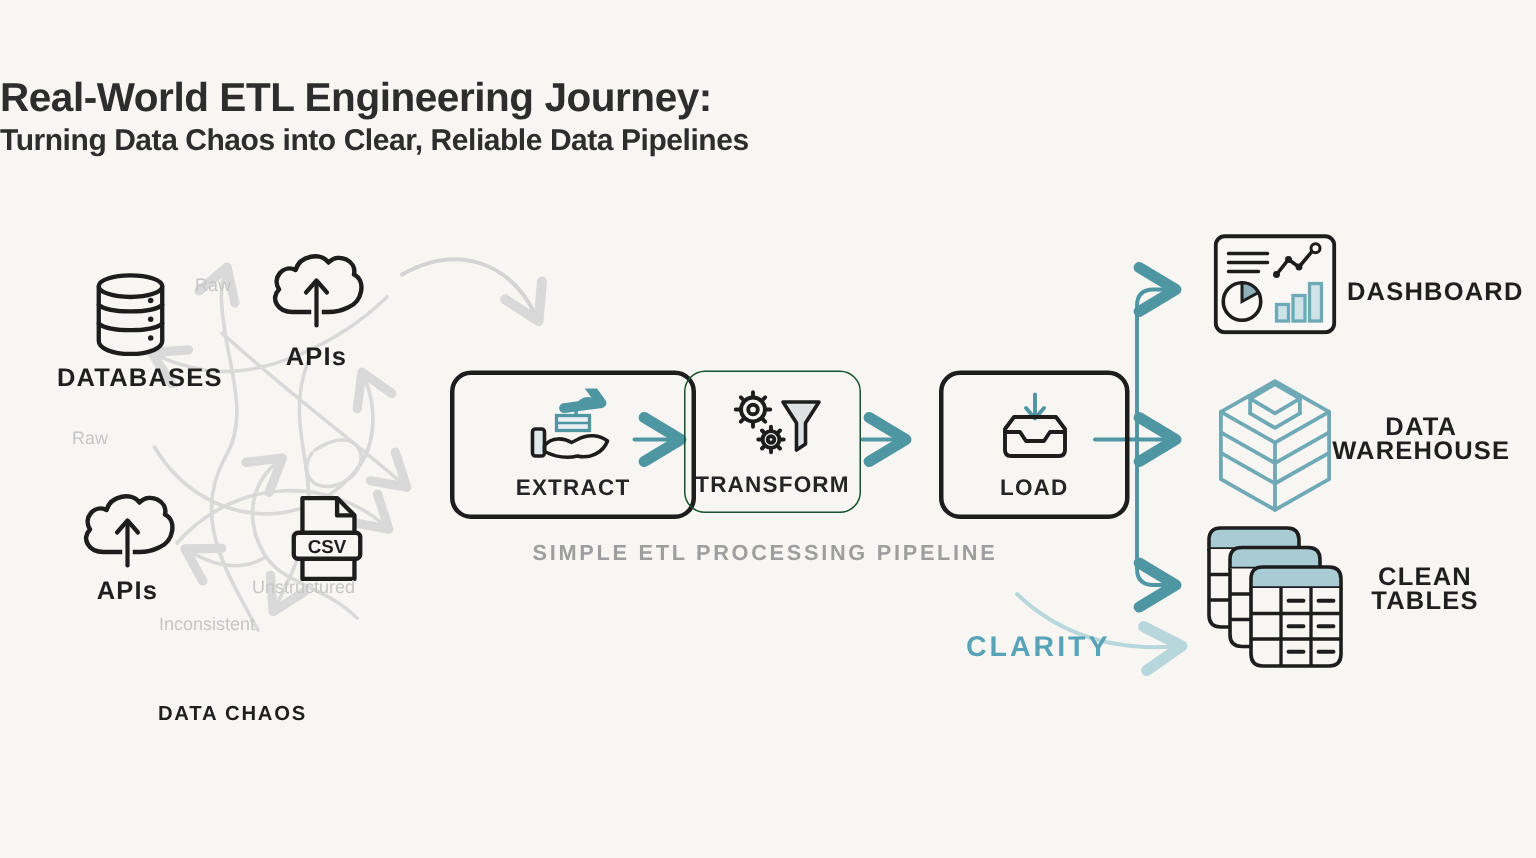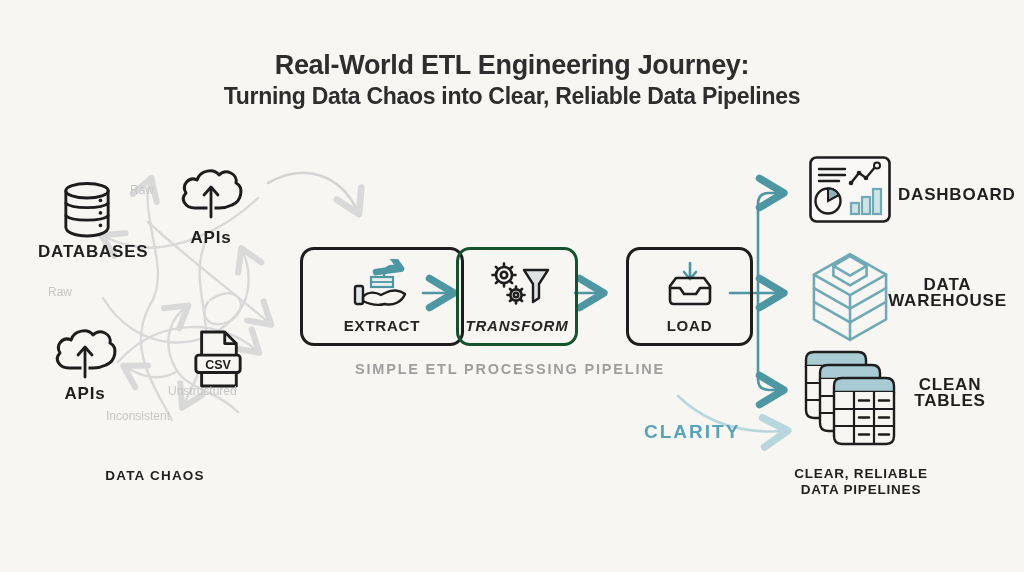--- a/index.html
+++ b/index.html
@@ -1,29 +1,29 @@
 <!DOCTYPE html>
 <html><head>
 <meta charset="utf-8">
 <style>
   html,body{margin:0;padding:0;background:#f7f6f3;}
   .canvas{position:relative;width:1024px;height:572px;background:#f7f6f3;overflow:hidden;
           font-family:"Liberation Sans", sans-serif;color:#222;}
   .abs{position:absolute;}
   .layer{position:absolute;left:0;top:0;}
-  .title{left:0;right:0;text-align:center;font-weight:700;color:#2d2d2d;letter-spacing:-0.3px;}
+  .title{left:0;right:0;text-align:left;font-weight:700;color:#2d2d2d;letter-spacing:-0.3px;}
   .title-1{top:50px;font-size:27px;}
-  .title-2{top:83px;font-size:23px;}
+  .title-2{top:83px;font-size:20px;}
   .icon-label{font-weight:700;font-size:17px;color:#1f1f1f;letter-spacing:0.8px;text-align:center;}
   .section-label{font-weight:700;font-size:13.5px;color:#1f1f1f;letter-spacing:1.2px;text-align:center;}
   .gray-note{font-size:12px;color:#c6c6c6;font-weight:400;}
   .caption{font-size:14.5px;color:#9e9e9e;font-weight:600;letter-spacing:1.8px;text-align:center;}
   .stage-box{position:absolute;border-radius:14px;background:transparent;}
   .stage-black{border:3px solid #1d1d1d;}
-  .stage-teal{border:3px solid #14532d;font-style:italic;}
+  .stage-teal{border:1px solid #14532d;}
   .stage-label{position:absolute;left:0;right:0;bottom:9px;text-align:center;
                font-weight:700;font-size:15px;letter-spacing:0.8px;color:#252525;}
   .stage-icon{position:absolute;left:50%;transform:translateX(-50%);top:9px;}
   .clarity{font-weight:700;font-size:19px;letter-spacing:2px;color:#58a3b8;}
   .result-label{font-weight:700;font-size:13.5px;letter-spacing:0.8px;color:#1f1f1f;
                 text-align:center;line-height:16px;}
   .multi{line-height:16px;}
 </style>
 </head>
 <body>
@@ -223,18 +223,14 @@
       </g>
     </g>
   </svg>
   <div class="abs icon-label multi" style="left:895px;top:377px;width:110px;">
     <div>CLEAN</div>
     <div>TABLES</div>
   </div>
 
   <div class="abs clarity" style="left:644px;top:421px;">CLARITY</div>
 
-  <div class="abs result-label" style="left:775px;top:466px;width:172px;">
-    <div>CLEAR, RELIABLE</div>
-    <div>DATA PIPELINES</div>
-  </div>
 
 </div>
 
 </body></html>

